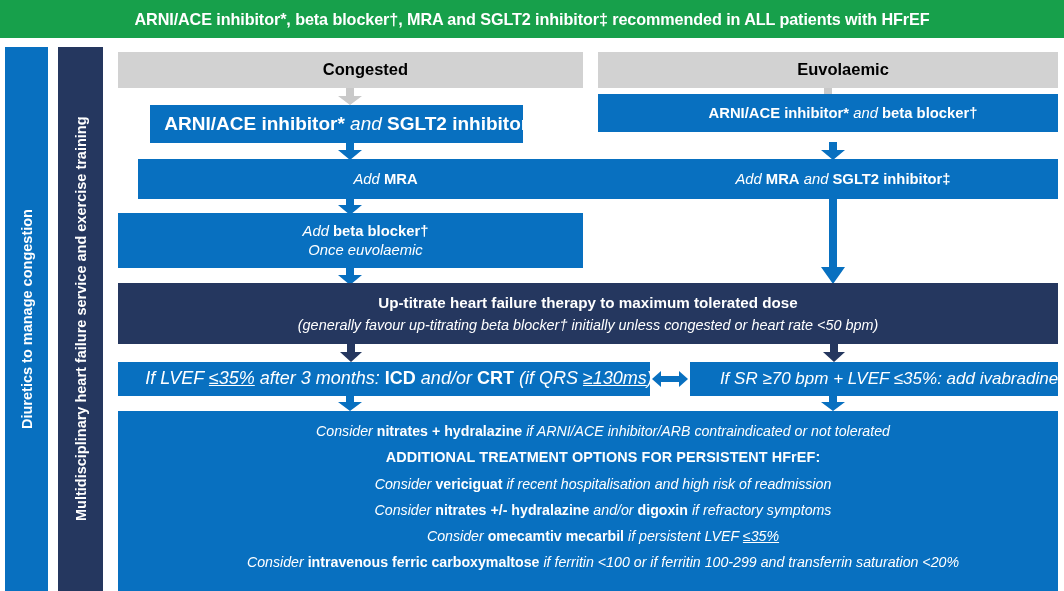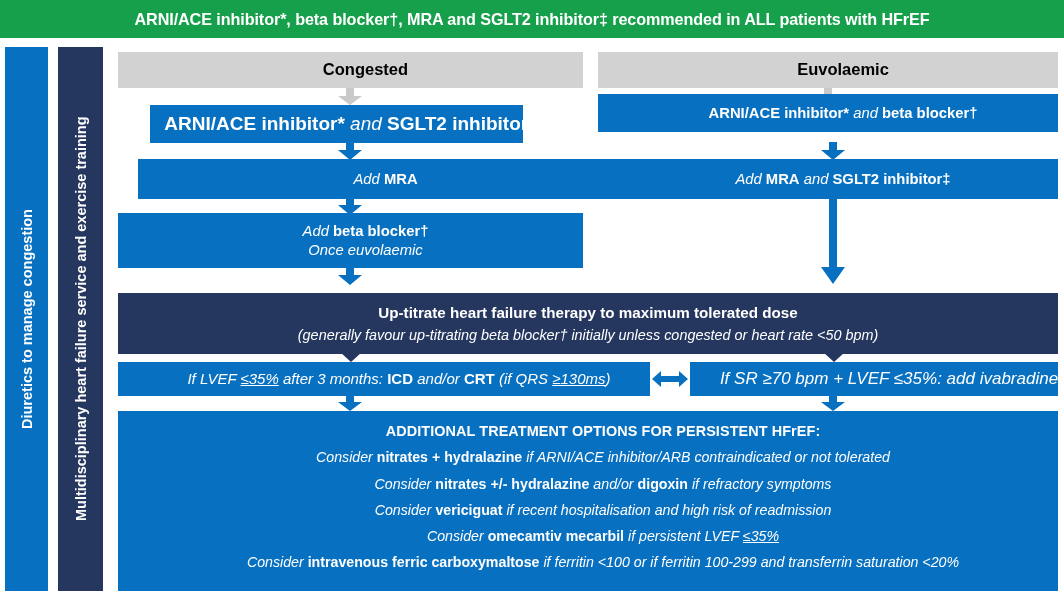--- a/index.html
+++ b/index.html
@@ -72,27 +72,27 @@
   #box-l2 { left: 118px; top: 159px; width: 465px; height: 40px; font-size: 14.8px; margin-left: 20px; }
   #box-l3 { left: 118px; top: 213px; width: 465px; height: 55px; font-size: 14.8px; }
 
   
   #box-r1 { left: 598px; top: 94px; width: 460px; height: 38px; font-size: 14.8px; }
   #box-r2 { left: 598px; top: 159px; width: 460px; height: 40px; font-size: 14.8px; }
 
   
   #box-uptitrate {
     left: 118px; top: 283px; width: 940px; height: 61px;
-    font-size: 15px; padding: 0 6px; margin-top: 10px;
+    font-size: 15px; padding: 0 6px;
   }
   #box-uptitrate .ln1 { font-weight: bold; font-size: 15.2px; }
   #box-uptitrate .ln2 { font-style: italic; font-size: 14.4px; margin-top: 3px; }
 
   
-  #box-icd       { left: 118px; top: 362px; width: 532px; height: 34px; font-size: 15px; }
+  #box-icd       { left: 118px; top: 362px; width: 532px; height: 34px; font-size: 18px; }
   #box-ivabradine{ left: 690px; top: 362px; width: 368px; height: 34px; font-size: 17px; }
 
   
   #box-additional {
     left: 118px; top: 411px; width: 940px; height: 180px;
     justify-content: flex-start; padding-top: 11px;
     font-size: 14.2px;
   }
   #box-additional .title {
     font-weight: bold; font-size: 14.4px; margin-bottom: 8px;
@@ -223,26 +223,26 @@
         <path d="M10 0 H18 V6 H26 L14 15 L2 6 H10 Z" fill="#0870c0"></path>
       </svg>
   </div>
   <div class="arrow" style="left:819px; top:396px;">
     <svg width="28" height="15" viewBox="0 0 28 15">
         <path d="M10 0 H18 V6 H26 L14 15 L2 6 H10 Z" fill="#0870c0"></path>
       </svg>
   </div>
 
   <div class="box blue" id="box-additional">
+    <span class="ln opt"><span>Consider </span><span class="b">nitrates + hydralazine</span><span> if ARNI/ACE inhibitor/ARB contraindicated or not tolerated</span></span>
+
     <span class="ln title">ADDITIONAL TREATMENT OPTIONS FOR PERSISTENT HFrEF:</span>
 
-    <span class="ln opt"><span>Consider </span><span class="b">nitrates + hydralazine</span><span> if ARNI/ACE inhibitor/ARB contraindicated or not tolerated</span></span>
+    <span class="ln opt"><span>Consider </span><span class="b">vericiguat</span><span> if recent hospitalisation and high risk of readmission</span></span>
 
     <span class="ln opt"><span>Consider </span><span class="b">nitrates +/- hydralazine</span><span> and/or </span><span class="b">digoxin</span><span> if refractory symptoms</span></span>
 
-    <span class="ln opt"><span>Consider </span><span class="b">vericiguat</span><span> if recent hospitalisation and high risk of readmission</span></span>
-
     <span class="ln opt"><span>Consider </span><span class="b">omecamtiv mecarbil</span><span> if persistent LVEF </span><span class="u">≤35%</span></span>
 
     <span class="ln opt"><span>Consider </span><span class="b">intravenous ferric carboxymaltose</span><span> if ferritin &lt;100 or if ferritin 100-299 and transferrin saturation &lt;20%</span></span>
   </div>
 
 </div>
 
 </body></html>

